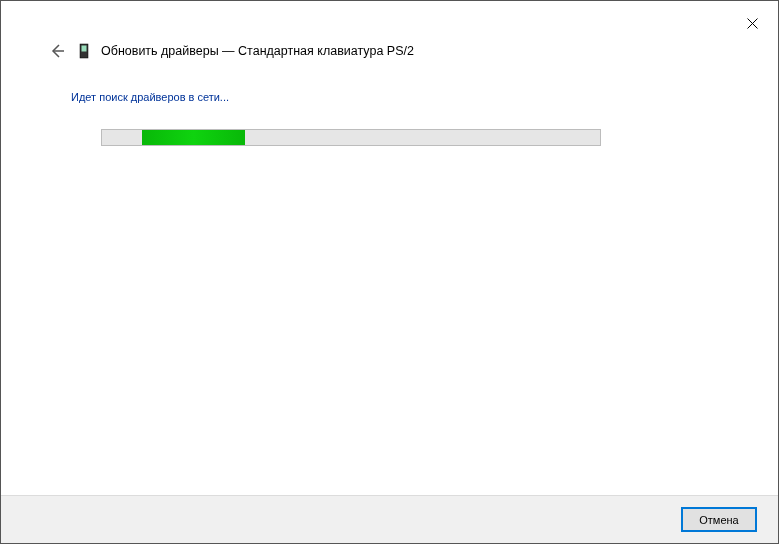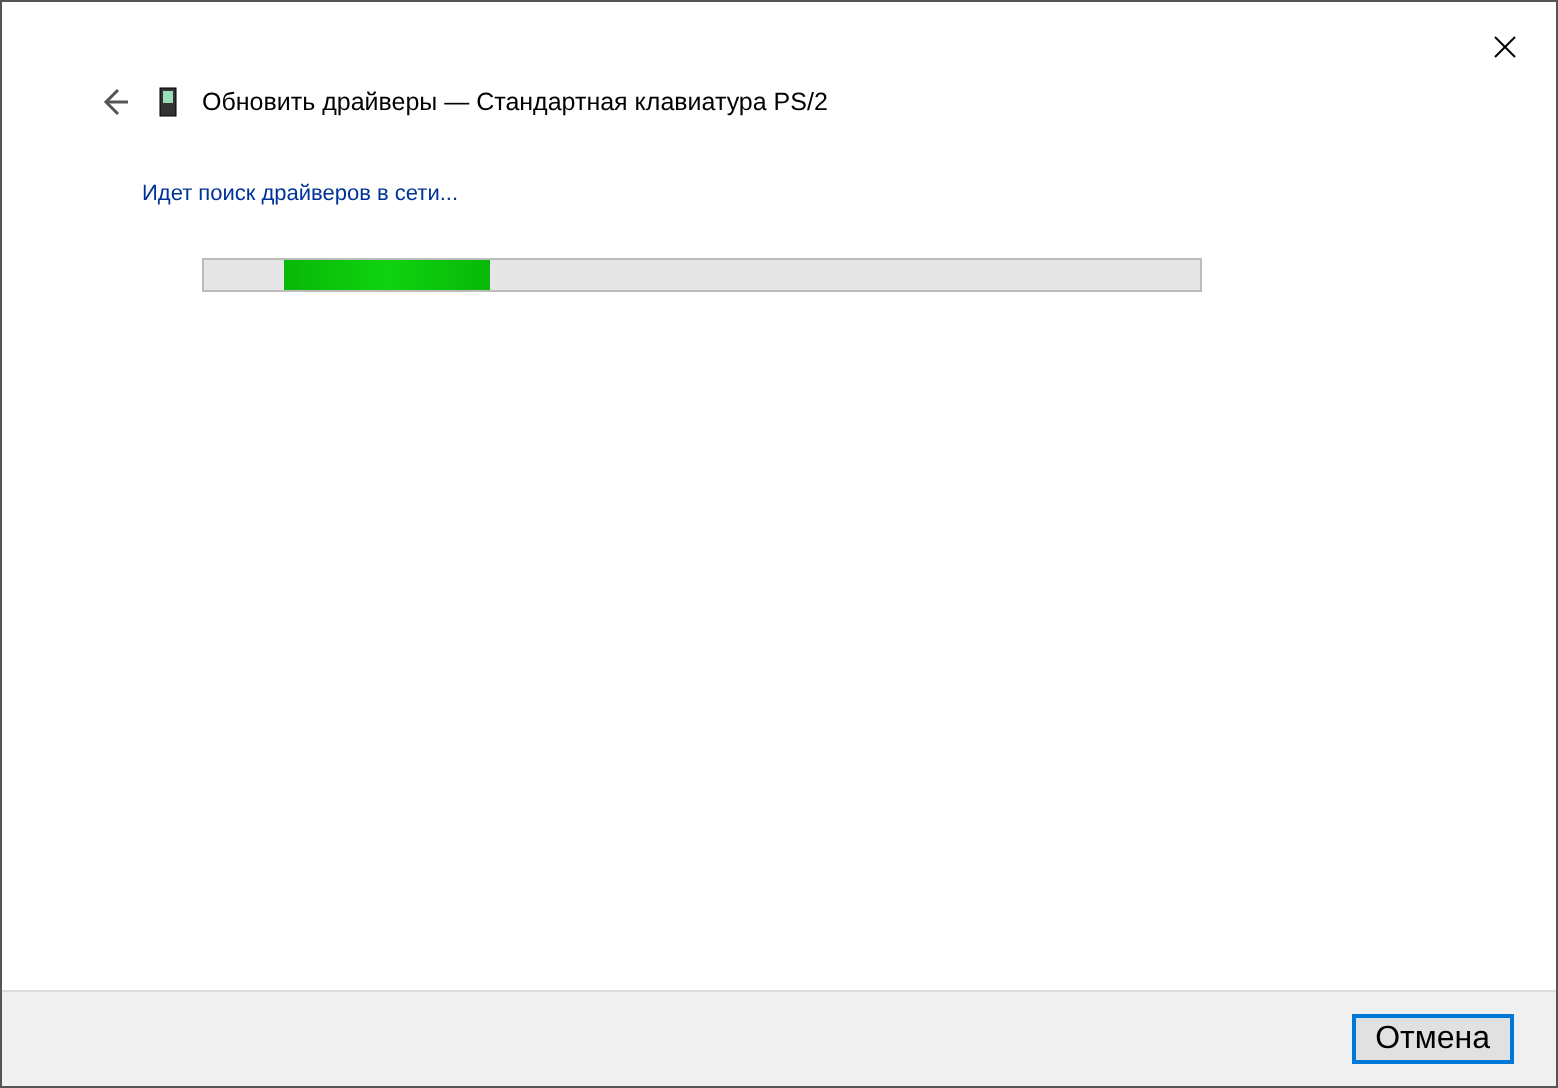--- a/index.html
+++ b/index.html
@@ -115,21 +115,21 @@
     align-items: center;
     justify-content: flex-end;
     padding-right: 22px;
   }
   .cancel-btn {
     min-width: 74px;
     height: 23px;
     background: #e1e1e1;
     border: 1px solid #0078d7;
     outline: 1px solid #0078d7;
-    font-size: 16px;
+    font-size: 11px;
     font-family: "Segoe UI", Tahoma, sans-serif;
     color: #000;
     cursor: pointer;
     padding: 0 10px;
   }
 </style>
 </head>
 <body>
 
 <div class="window">

